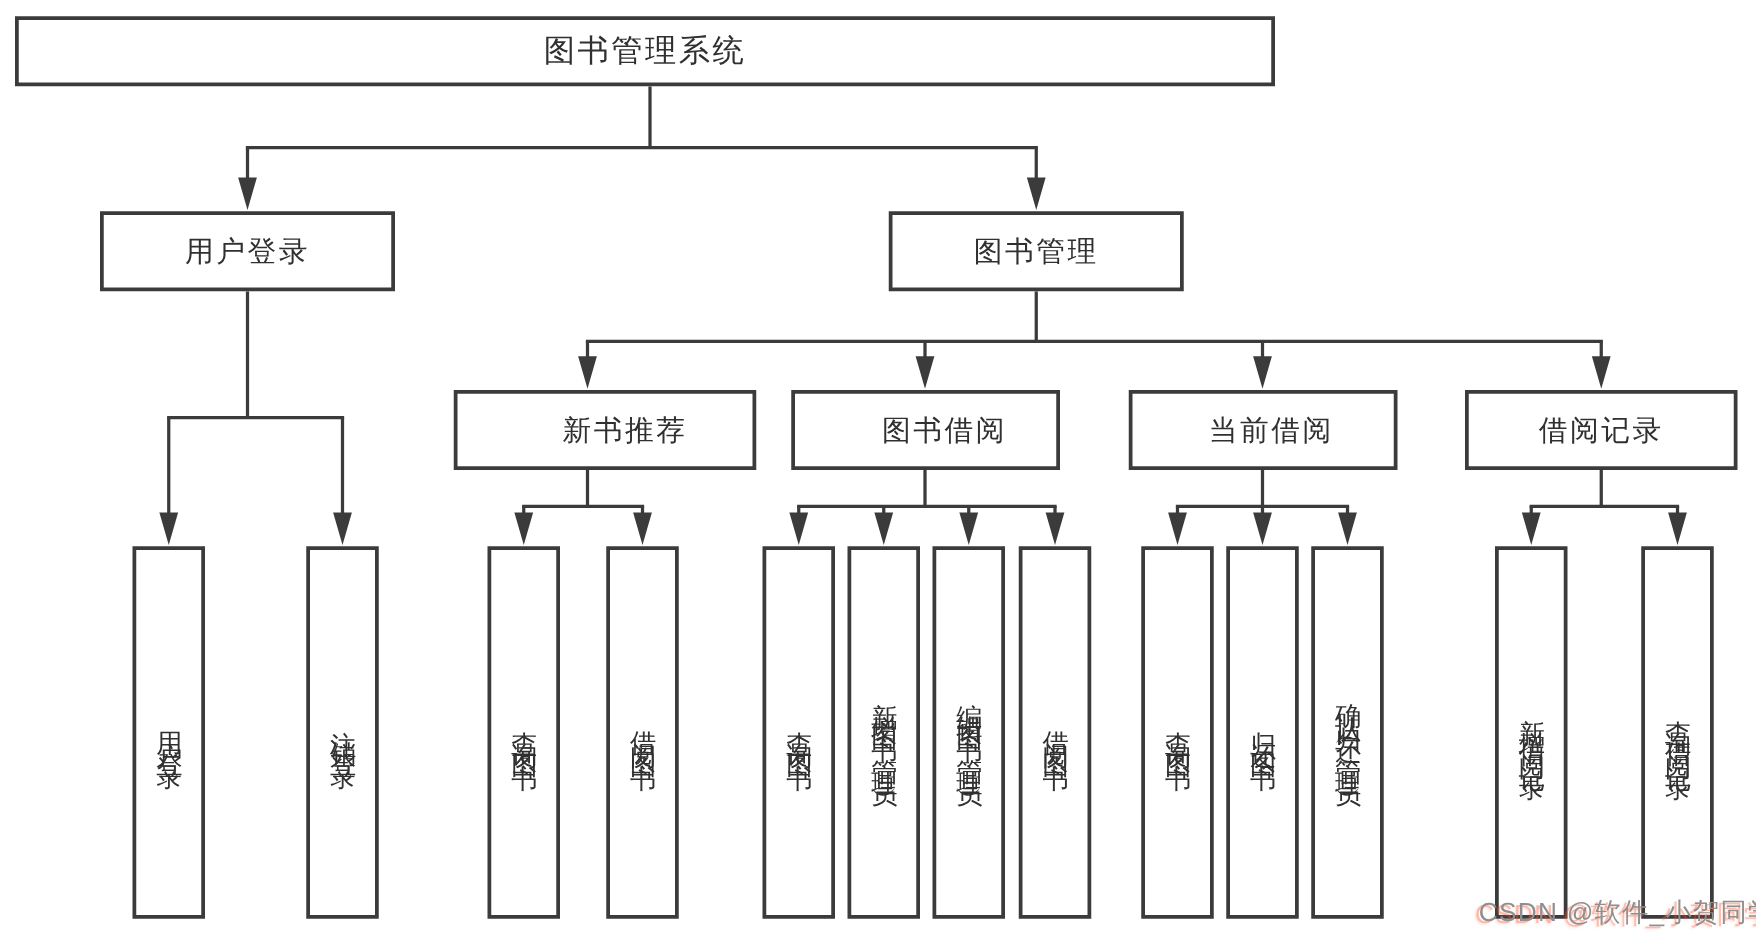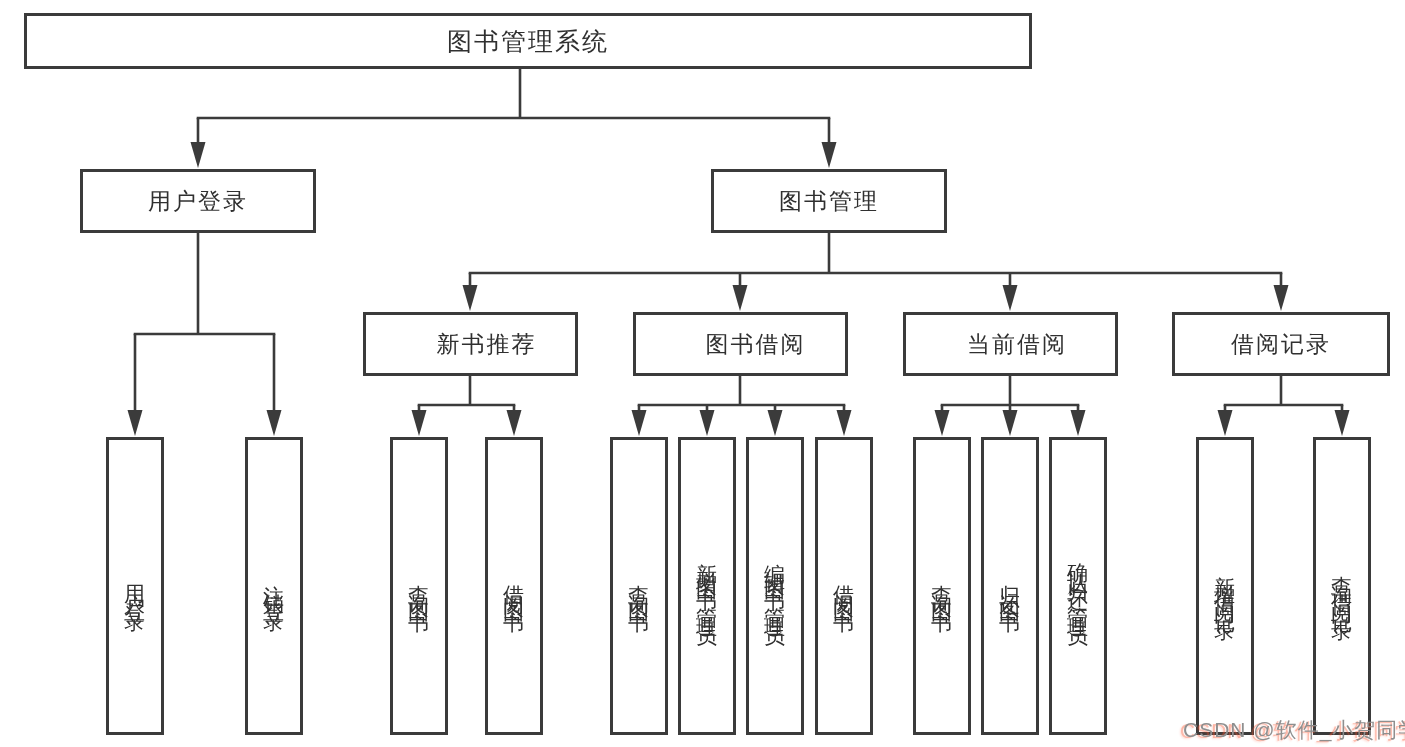--- a/index.html
+++ b/index.html
@@ -106,32 +106,32 @@
       <line x1="1078" y1="405" x2="1078" y2="415" stroke="#3b3b3b" stroke-width="2.6"></line>
       <polygon points="1070.5,410 1085.5,410 1078,436" fill="#3b3b3b"></polygon>
       <line x1="1281" y1="376" x2="1281" y2="405" stroke="#3b3b3b" stroke-width="2.6"></line>
       <line x1="1223.7" y1="405" x2="1343.3" y2="405" stroke="#3b3b3b" stroke-width="2.6"></line>
       <line x1="1225" y1="405" x2="1225" y2="415" stroke="#3b3b3b" stroke-width="2.6"></line>
       <polygon points="1217.5,410 1232.5,410 1225,436" fill="#3b3b3b"></polygon>
       <line x1="1342" y1="405" x2="1342" y2="415" stroke="#3b3b3b" stroke-width="2.6"></line>
       <polygon points="1334.5,410 1349.5,410 1342,436" fill="#3b3b3b"></polygon>
     </svg>
 
-  <div class="node root-node" style="left:24px;top:13px;width:1008px;height:56px;">
+  <div class="node root-node" style="left:12px;top:13px;width:1008px;height:56px;">
     <span class="lbl">图书管理系统</span>
   </div>
 
   <div class="node branch" style="left:80px;top:169px;width:236px;height:64px;">
     <span class="lbl">用户登录</span>
   </div>
   <div class="node branch" style="left:711px;top:169px;width:236px;height:64px;text-align:center;">
     <span class="lbl">图书管理</span>
   </div>
 
-  <div class="node branch" style="left:363px;top:312px;width:215px;height:64px;padding-left:32px;">
+  <div class="node branch" style="left:363px;top:312px;width:242px;height:64px;padding-left:32px;">
     <span class="lbl">新书推荐</span>
   </div>
   <div class="node branch" style="left:633px;top:312px;width:215px;height:64px;padding-left:30px;">
     <span class="lbl">图书借阅</span>
   </div>
   <div class="node branch" style="left:903px;top:312px;width:215px;height:64px;padding-left:13px;">
     <span class="lbl">当前借阅</span>
   </div>
   <div class="node branch" style="left:1172px;top:312px;width:218px;height:64px;">
     <span class="lbl">借阅记录</span>

